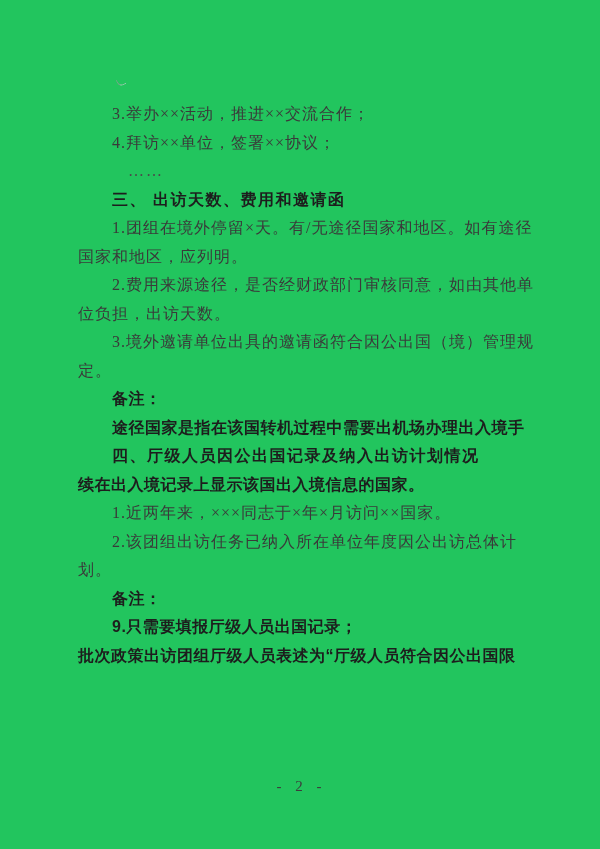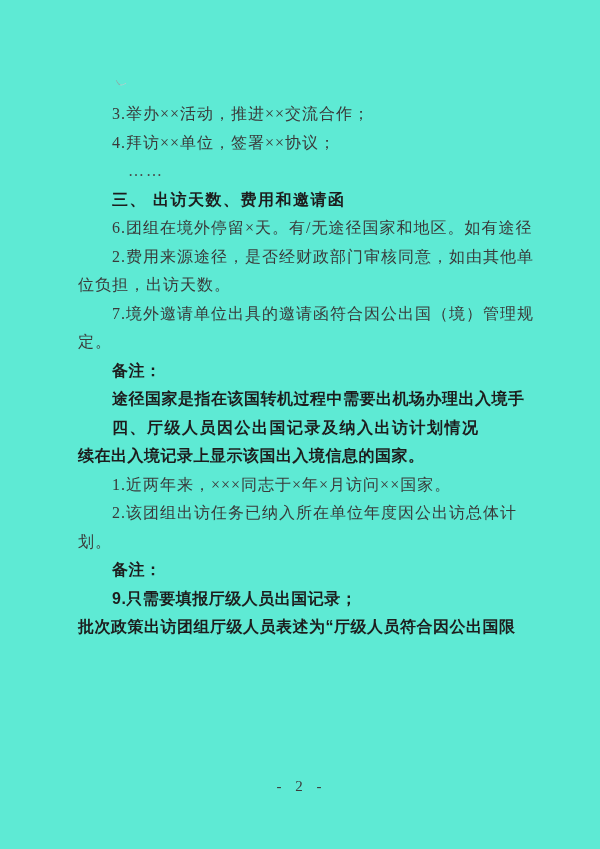--- a/index.html
+++ b/index.html
@@ -4,21 +4,21 @@
 <style>
   html, body {
     margin: 0;
     padding: 0;
     background: #ffffff;
   }
   .page {
     position: relative;
     width: 600px;
     height: 849px;
-    background: #5eead4;
+    background: #22c55e;
     overflow: hidden;
     font-family: "Liberation Serif", "DejaVu Serif", serif;
   }
   .text-block {
     position: absolute;
     left: 78px;
     top: 100px;
     width: 446px;
   }
   .line {
@@ -78,24 +78,25 @@
 </head>
 <body>
 
 <div class="page">
   <div class="scan-artifact"></div>
   <div class="text-block">
       <div class="line body indent">3.举办××活动，推进××交流合作；</div>
       <div class="line body indent">4.拜访××单位，签署××协议；</div>
       <div class="line ellipsis">……</div>
       <div class="line heading indent">三、 出访天数、费用和邀请函</div>
-      <div class="line body indent">6.团组在境外停留×天。有/无途径国家和地区。如有途径</div>
+      <div class="line body indent">1.团组在境外停留×天。有/无途径国家和地区。如有途径</div>
+      <div class="line body">国家和地区，应列明。</div>
       <div class="line body indent">2.费用来源途径，是否经财政部门审核同意，如由其他单</div>
       <div class="line body">位负担，出访天数。</div>
-      <div class="line body indent">7.境外邀请单位出具的邀请函符合因公出国（境）管理规</div>
+      <div class="line body indent">3.境外邀请单位出具的邀请函符合因公出国（境）管理规</div>
       <div class="line body">定。</div>
       <div class="line note indent">备注：</div>
       <div class="line note indent">途径国家是指在该国转机过程中需要出机场办理出入境手</div>
       <div class="line heading indent">四、厅级人员因公出国记录及纳入出访计划情况</div>
       <div class="line note">续在出入境记录上显示该国出入境信息的国家。</div>
       <div class="line body indent">1.近两年来，×××同志于×年×月访问××国家。</div>
       <div class="line body indent">2.该团组出访任务已纳入所在单位年度因公出访总体计</div>
       <div class="line body">划。</div>
       <div class="line note indent">备注：</div>
       <div class="line note indent">9.只需要填报厅级人员出国记录；</div>

